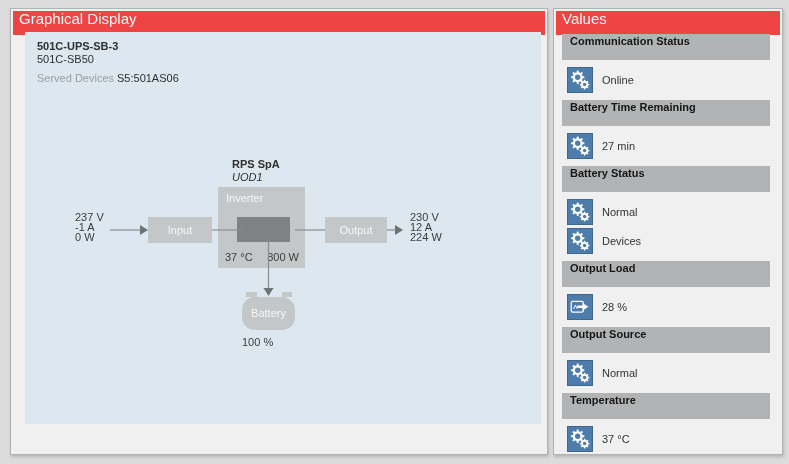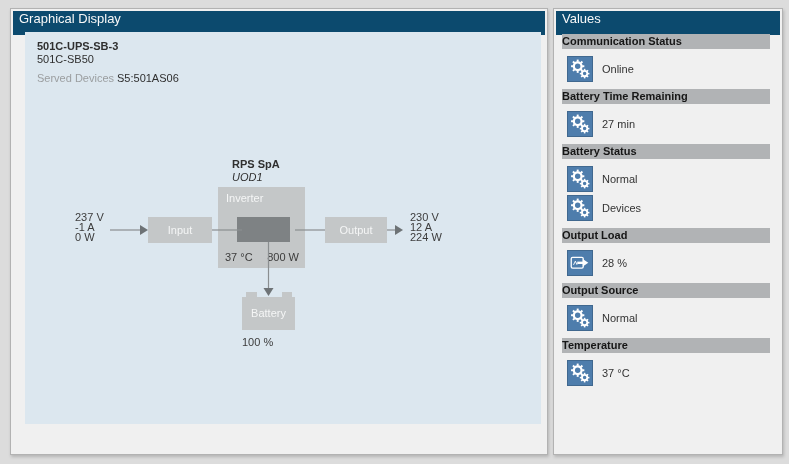--- a/index.html
+++ b/index.html
@@ -1,53 +1,53 @@
 <!DOCTYPE html>
 <html><head>
 <meta charset="utf-8">
 <style>
   html,body{margin:0;padding:0;background:#dcdcdc;}
   #app{position:relative;width:789px;height:464px;background:#dcdcdc;
        font-family:"Liberation Sans",sans-serif;font-size:11px;color:#2f2f2f;overflow:hidden;}
   .panel{position:absolute;background:#f0f0f0;border:1px solid #b2b2b2;
          box-shadow:1px 2px 3px rgba(0,0,0,.18);}
-  .titlebar{position:absolute;left:2px;right:2px;top:2px;height:24px;background:#0c4a6e;
-            color:#f8f8f8;line-height:16px;padding-left:6px;font-size:13px;}
+  .titlebar{position:absolute;left:2px;right:2px;top:2px;height:24px;background:#ef4444;
+            color:#f8f8f8;line-height:16px;padding-left:6px;font-size:15px;}
   
   #gd-panel{left:10px;top:8px;width:536px;height:445px;}
   #diagram{position:absolute;left:14px;top:23px;width:516px;height:392px;background:#dce7ef;}
   #device-info{position:absolute;left:12px;top:8px;line-height:13px;}
   .bold{font-weight:bold;}
   #served-row{margin-top:6px;color:#9b9ea0;}
   #served-row .lbl{display:inline-block;width:80px;}
   #served-row .val{color:#2f2f2f;}
   #rps-block{position:absolute;left:207px;top:126px;line-height:13px;}
   #rps-unit{font-style:italic;}
   .dbox{position:absolute;background:#c4c7c8;color:#f5f6f6;text-align:center;}
   #input-box{left:123px;top:185px;width:64px;height:26px;line-height:26px;}
   #output-box{left:300px;top:185px;width:62px;height:26px;line-height:26px;}
   #inverter-box{left:193px;top:155px;width:87px;height:81px;text-align:left;}
   #inverter-label{position:absolute;left:8px;top:5px;}
   #inverter-core{position:absolute;left:19px;top:30px;width:53px;height:25px;background:#7e8284;}
   #inv-temp{position:absolute;left:7px;bottom:5px;color:#3c3c3c;}
   #inv-power{position:absolute;right:6px;bottom:5px;color:#3c3c3c;}
-  #battery-box{left:217px;top:265px;width:53px;height:33px;line-height:33px;}
+  #battery-box{left:217px;top:265px;width:53px;height:33px;line-height:33px;border-radius:13px;}
   .bump{position:absolute;background:#c4c7c8;height:5px;top:-5px;}
   #bump-l{left:4px;width:11px;}
   #bump-r{right:3px;width:10px;}
   #battery-charge{position:absolute;left:217px;top:304px;width:53px;text-align:left;color:#3c3c3c;}
   .flow-vals{position:absolute;line-height:10px;color:#3c3c3c;}
   #in-values{left:50px;top:180px;}
   #out-values{left:385px;top:180px;}
   #wires{position:absolute;left:0;top:0;pointer-events:none;}
   
   #values-panel{left:553px;top:8px;width:228px;height:445px;}
   .vbody{position:absolute;top:18px;left:0;right:0;}
-  .vheader{margin:7px 12px 6px 8px;height:15px;background:#b1b3b5;font-weight:bold;
-           line-height:15px;padding-left:0;color:#161616;}
+  .vheader{margin:7px 12px 6px 8px;height:26px;background:#b1b3b5;font-weight:bold;
+           line-height:15px;padding-left:8px;color:#161616;}
   .vrow{display:flex;align-items:center;margin:0 0 2px 13px;height:27px;}
   .vicon{width:26px;height:26px;background:#4e7dac;border:1px solid #40688f;
          box-sizing:border-box;flex:none;cursor:pointer;}
   .vtext{margin-left:9px;color:#333;}
   .hidden-defs{position:absolute;width:0;height:0;}
 </style>
 </head>
 <body>
 
 <svg class="hidden-defs" aria-hidden="true">

